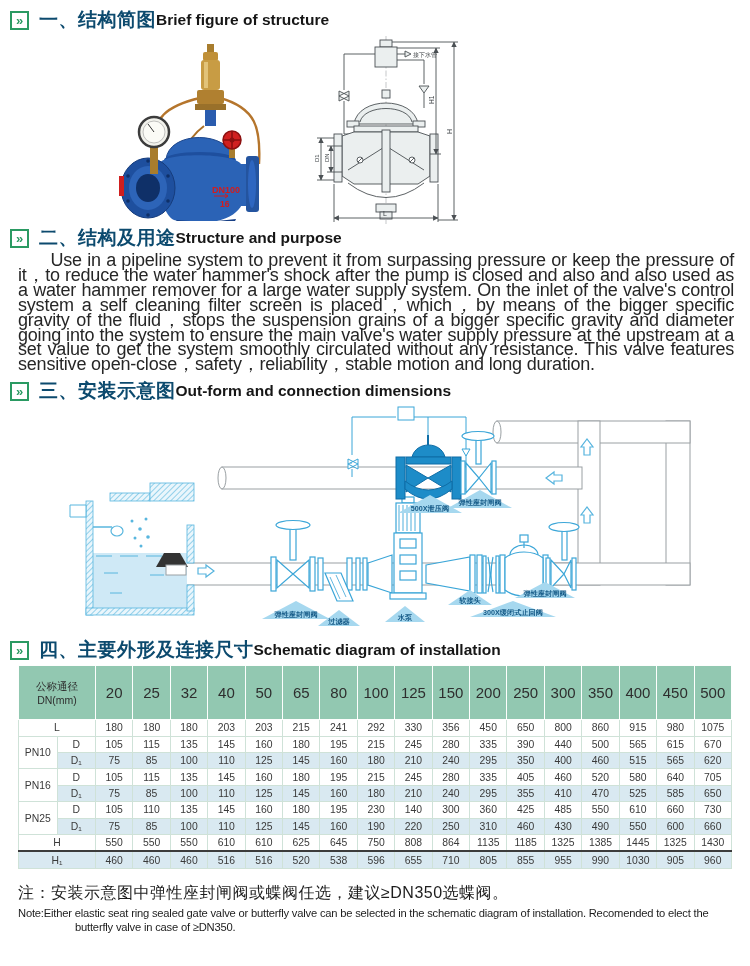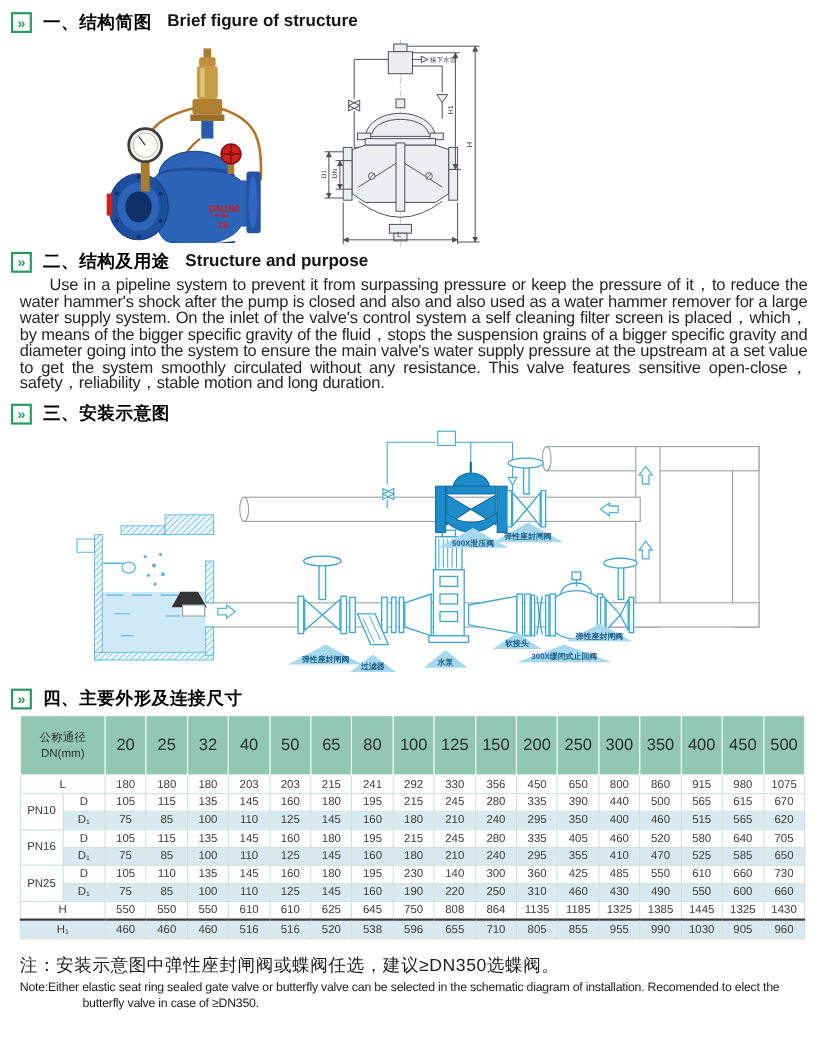--- a/index.html
+++ b/index.html
@@ -2,28 +2,28 @@
 <html><head>
 <meta charset="utf-8">
 <style>
   html,body{margin:0;padding:0;}
   body{width:750px;height:966px;overflow:hidden;background:#fff;
        font-family:"Liberation Sans","DejaVu Sans",sans-serif;color:#222;}
   .page{width:750px;height:966px;position:relative;padding-top:8px;box-sizing:border-box;}
   .sec-title{display:flex;align-items:center;margin:0 0 2px 10px;height:24px;}
   .bullet{width:15px;height:15px;border:2px solid #2a9a62;display:flex;align-items:center;justify-content:center;
           color:#2a9a62;font-weight:bold;font-size:13px;line-height:1;margin-right:10px;background:#fff;}
-  .t-zh{font-size:16px;font-weight:bold;color:#000000;letter-spacing:.5px;}
-  .t-en{font-size:15.5px;font-weight:bold;color:#161616;margin-left:14px;}
-  .figrow{display:flex;align-items:flex-start;padding-left:86px;height:190px;margin-bottom:2px;}
+  .t-zh{font-size:19px;font-weight:bold;color:#0c4a6e;letter-spacing:.5px;}
+  .t-en{font-size:15.5px;font-weight:bold;color:#161616;}
+  .figrow{display:flex;align-items:flex-start;padding-left:108px;height:190px;margin-bottom:2px;}
   .fig1{width:180px;height:185px;margin-top:2px;}
   .fig2{width:185px;height:192px;margin-left:16px;}
   .paras{margin:3px 16px 0 18px;}
   .para-zh{font-size:13.4px;line-height:19.3px;text-align:justify;text-indent:2em;color:#262626;}
-  .para-en{font-size:15px;line-height:14.9px;text-align:justify;text-indent:1.8em;color:#262626;letter-spacing:-0.2px;}
+  .para-en{font-size:18px;line-height:14.9px;text-align:justify;text-indent:1.8em;color:#262626;letter-spacing:-0.2px;}
   .diagram{width:750px;height:233px;display:block;}
   table.dims{border-collapse:collapse;table-layout:fixed;width:714px;margin:3px auto 14px auto;font-size:10.4px;color:#3a3a3a;}
   table.dims th{background:#92c8b1;border:1px solid #fdfefd;font-weight:normal;font-size:15px;color:#2e2e2e;height:53px;padding:0;}
   table.dims th.corner{width:76px;font-size:10.5px;line-height:1.35;}
   table.dims td{border:1px solid #cfe2d8;text-align:center;height:15.4px;padding:0;background:#fff;}
   table.dims tr.shade td{background:#d9e9f1;}
   table.dims td.grp{background:#fff !important;width:38px;}
   table.dims td.lbl{width:38px;}
   table.dims tr.thick td{border-top:2.5px solid #3c3c3c;}
   .note-zh{font-size:16px;color:#1d1d1d;margin:9px 16px 2px 18px;letter-spacing:.5px;}
@@ -157,20 +157,21 @@
     <span class="t-zh">二、结构及用途</span>
     <span class="t-en">Structure and purpose</span>
   </div>
   <div class="paras">
     <p class="para-en" style="margin:1px 0 0 0">Use in a pipeline system to prevent it from surpassing pressure or keep the pressure of it，to reduce the water hammer's shock after the pump is closed and also and also used as a water hammer remover for a large water supply system.  On the inlet of the valve's control system a self cleaning filter screen is placed，which，by means of the bigger specific gravity of the fluid，stops the suspension grains of a bigger specific gravity and diameter going into the system to ensure the main valve's water supply pressure at the upstream at a set value to get the system smoothly circulated without any resistance.  This valve features sensitive open-close，safety，reliability，stable motion and long duration.</p>
   </div>
 
   <div class="sec-title" style="margin-top:7px">
     <span class="bullet">»</span>
     <span class="t-zh">三、安装示意图</span>
+    <span class="t-en">Out-form and connection dimensions</span>
   </div>
 
   <svg class="diagram" viewBox="0 0 750 233">
     <defs>
       <pattern id="hatch" width="4" height="4" patternUnits="userSpaceOnUse" patternTransform="rotate(45)">
         <rect width="4" height="4" fill="#eaf6fc"></rect>
           <line x1="0" y1="0" x2="0" y2="4" stroke="#58b6de" stroke-width="1.2"></line>
       </pattern>
     </defs>
 
@@ -305,20 +306,21 @@
       <path d="M470,212 L513,196 L556,212 Z" fill="#a6d8ef"></path>
       <text x="513" y="209.5">300X缓闭式止回阀</text>
       <path d="M515,193 L545,177 L575,193 Z" fill="#a6d8ef"></path>
       <text x="545" y="190.5">弹性座封闸阀</text>
     </g>
   </svg>
 
   <div class="sec-title">
     <span class="bullet">»</span>
     <span class="t-zh">四、主要外形及连接尺寸</span>
+    <span class="t-en">Schematic diagram of installation</span>
   </div>
 
   <table class="dims" id="dims">
       <thead>
         <tr>
           <th colspan="2" class="corner">
             <div>公称通径</div>
             <div>DN(mm)</div>
           </th>
           <th>20</th>

